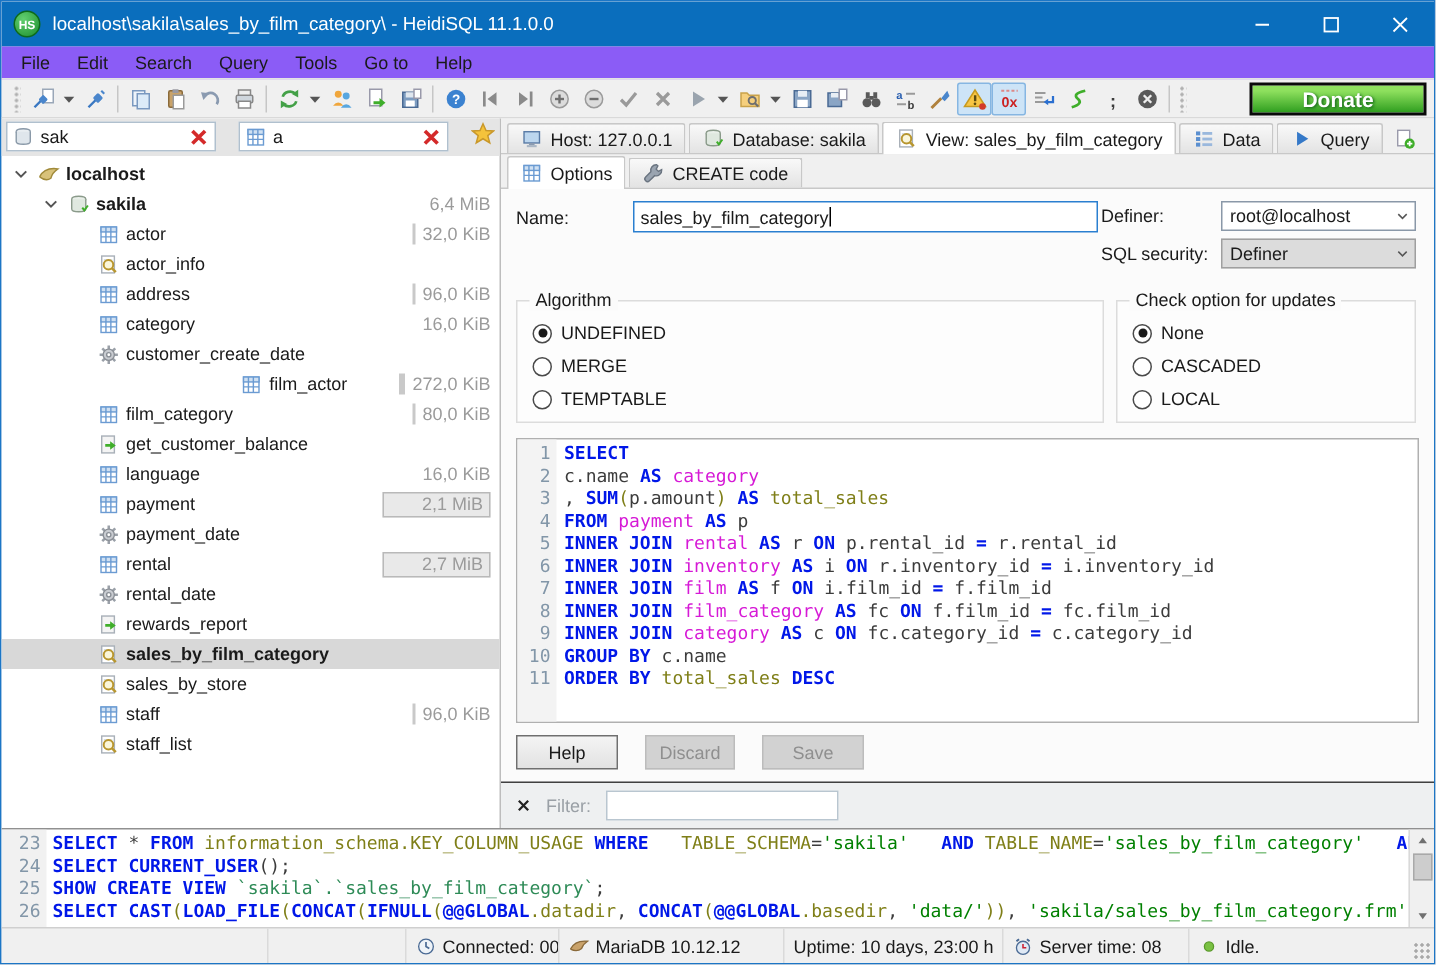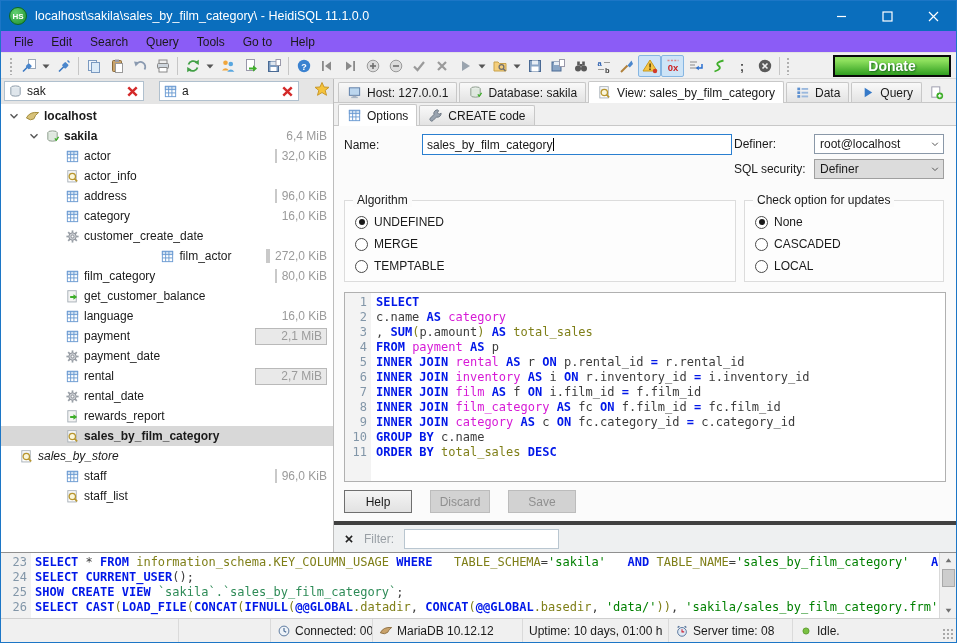--- a/index.html
+++ b/index.html
@@ -94,21 +94,21 @@
   .tk-o{color:#7f7f18}
   .tk-s{color:#008000}
   .tk-p{color:#3c3c3c}
   .tk-q{color:#2e8b57}
 
   .btnrow{margin-top:8px;display:flex;gap:18px;flex:0 0 auto}
   .btn{width:68px;height:23px;border:1px solid #6f6f6f;background:linear-gradient(#f4f4f4,#e2e2e2);display:flex;align-items:center;justify-content:center}
   .btn.w60{width:60px}
   .btn.disabled{background:#d2d2d2;border-color:#bcbcbc;color:#8f8f8f}
 
-  .filterbar{height:31px;background:#eef0f1;border-top:4px solid #404040;display:flex;align-items:center;gap:10px;padding:0 10px;flex:0 0 auto}
+  .filterbar{height:31px;background:#eef0f1;border-top:1px solid #404040;display:flex;align-items:center;gap:10px;padding:0 10px;flex:0 0 auto}
   .fb-label{color:#9aa0a6}
   .fb-input{width:155px;height:20px;background:#fff;border:1px solid #b9c6d0}
 
   
   .logpanel{height:66px;border-top:1px solid #909090;background:#fff;display:flex;font:12px/15px "DejaVu Sans Mono",monospace;flex:0 0 auto;overflow:hidden}
   .loggutter{width:30px;background:#f1f1f1;color:#8296a8;text-align:right;padding:2px 4px 0 0;flex:0 0 auto}
   .logcode{flex:1;padding:2px 0 0 4px;overflow:hidden}
   .scroll{width:17px;background:#f0f0f0;border-left:1px solid #d9d9d9;display:flex;flex-direction:column;align-items:center;flex:0 0 auto}
   .sarrow{width:15px;height:15px;display:flex;align-items:center;justify-content:center}
   .sthumb{width:13px;height:18px;background:#cdcdcd;border:1px solid #a9a9a9;margin:1px 0}
@@ -762,21 +762,21 @@
             <span class="ic ic15">
               <svg viewBox="0 0 16 16">
                 <rect x="3" y="1.8" width="9" height="12" fill="#fff" stroke="#a8b0b8"></rect>
                 <line x1="4.5" y1="4.5" x2="10.5" y2="4.5" stroke="#c8d0d8"></line>
                 <circle cx="7.8" cy="8" r="3.4" fill="#faf6da" stroke="#b8962e" stroke-width="1.4"></circle>
                 <line x1="10.2" y1="10.4" x2="13" y2="13.2" stroke="#b8962e" stroke-width="1.8"></line>
               </svg>
             </span>
             <span class="tlabel bold">sales_by_film_category</span>
           </div>
-          <div class="trow" style=" font-style: italic;">
+          <div class="trow" style="padding-left: 46px;">
             <span style="width: 14px; flex: 0 0 auto;"></span>
             <span class="ic ic15">
               <svg viewBox="0 0 16 16">
                 <rect x="3" y="1.8" width="9" height="12" fill="#fff" stroke="#a8b0b8"></rect>
                 <line x1="4.5" y1="4.5" x2="10.5" y2="4.5" stroke="#c8d0d8"></line>
                 <circle cx="7.8" cy="8" r="3.4" fill="#faf6da" stroke="#b8962e" stroke-width="1.4"></circle>
                 <line x1="10.2" y1="10.4" x2="13" y2="13.2" stroke="#b8962e" stroke-width="1.8"></line>
               </svg>
             </span>
             <span class="tlabel">sales_by_store</span>
@@ -1067,21 +1067,21 @@
       </div>
       <div class="scell" style="width: 150px;">
         <span class="ic ic14">
           <svg viewBox="0 0 16 16">
             <path d="M1.5 10 Q5 3 14.5 4 Q11 6.3 10 9.5 Q6.5 12.5 1.5 10" fill="#c9a26a" stroke="#8a6a3a"></path>
           </svg>
         </span>
         <span>MariaDB 10.12.12</span>
       </div>
       <div class="scell" style="width: 146px;">
-        <span>Uptime: 10 days, 01:00 h</span>
+        <span>Uptime: 10 days, 23:00 h</span>
       </div>
       <div class="scell" style="width: 124px;">
         <span class="ic ic14">
           <svg viewBox="0 0 16 16">
             <circle cx="8" cy="9" r="5" fill="#dfe9f5" stroke="#4a6a94"></circle>
             <path d="M8 6 V9 H10.5" stroke="#c23" stroke-width="1.2" fill="none"></path>
             <path d="M3 4 L5 2.5 M13 4 L11 2.5" stroke="#4a6a94" stroke-width="1.5"></path>
           </svg>
         </span>
         <span>Server time: 08</span>

